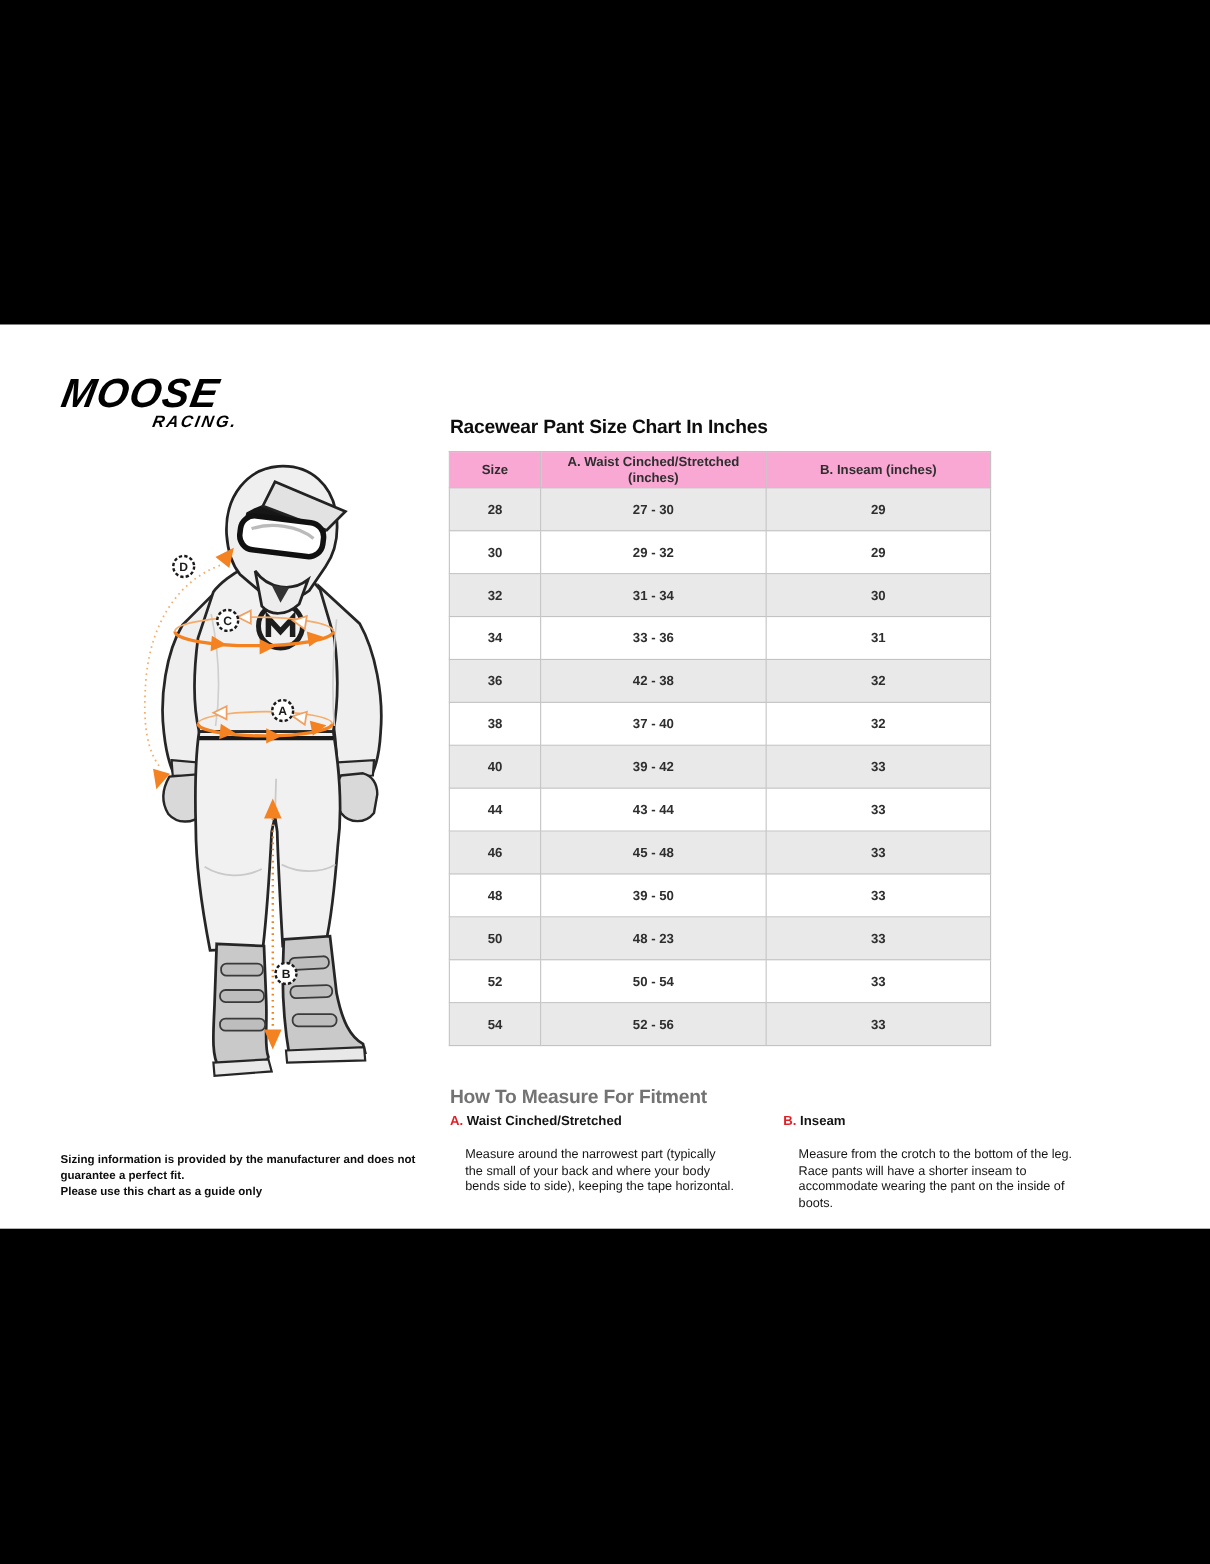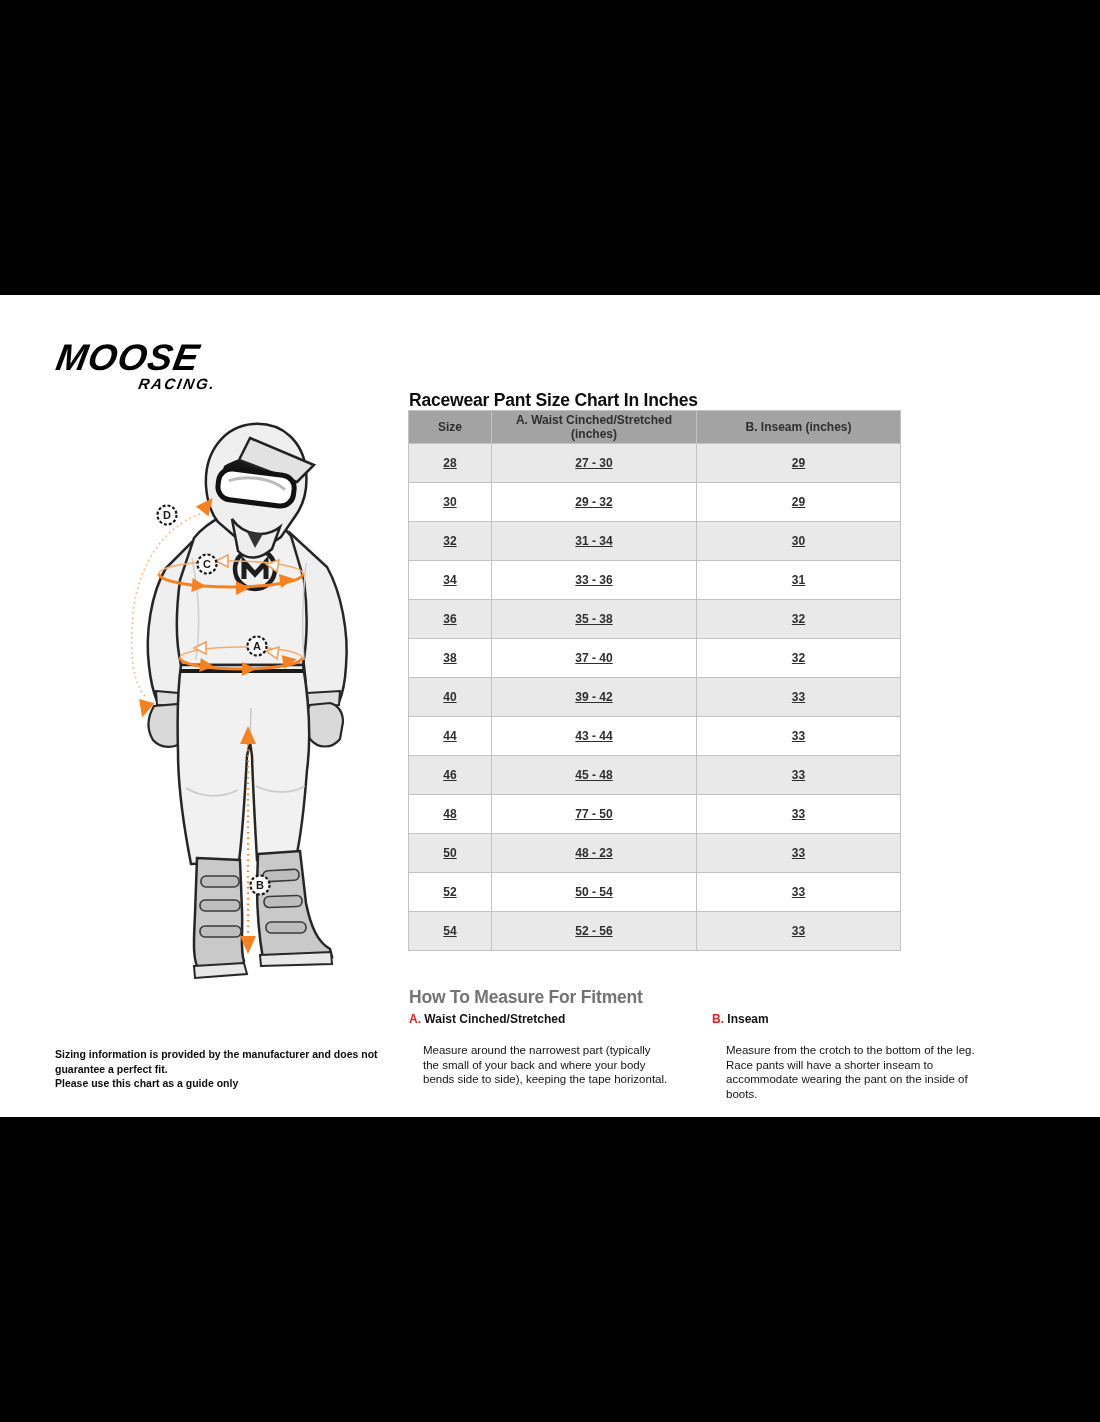--- a/index.html
+++ b/index.html
@@ -10,27 +10,27 @@
   .bar.bottom{top:1117px;height:305px;}
 
   
   .logo{position:absolute;left:55px;top:341px;width:170px;transform:skewX(-10deg);}
   .logo .l1{font-size:37px;font-weight:bold;font-style:italic;letter-spacing:1px;
             line-height:0.9;color:#000;}
   .logo .l2{font-size:15px;font-weight:bold;font-style:italic;letter-spacing:2px;
             text-align:right;color:#000;margin-top:1px;padding-right:6px;}
 
   
-  .chart-title{position:absolute;left:409px;top:390px;font-size:17.5px;font-weight:bold;
+  .chart-title{position:absolute;left:409px;top:378px;font-size:17.5px;font-weight:bold;
                letter-spacing:-0.2px;color:#0d0d0d;}
   .table-wrap{position:absolute;left:408px;top:410px;}
   table{border-collapse:collapse;width:483px;table-layout:fixed;}
   th,td{border:1px solid #c3c3c3;text-align:center;font-size:12px;color:#2e2e2e;}
-  th{height:30px;font-weight:bold;background:#a3a3a3;}
-  td{height:36px;font-weight:bold;text-decoration:underline;}
+  th{height:30px;font-weight:bold;background:#f9a8d4;}
+  td{height:36px;font-weight:bold;}
   th:nth-child(1),td:nth-child(1){width:80px;}
   th:nth-child(2),td:nth-child(2){width:202px;}
   th:nth-child(3),td:nth-child(3){width:201px;}
   tbody tr:nth-child(odd) td{background:#e9e9e9;}
   tbody tr:nth-child(even) td{background:#ffffff;}
 
   
   .howto-heading{position:absolute;left:409px;top:987px;font-size:17.5px;font-weight:bold;
                  letter-spacing:-0.2px;color:#737373;}
   .measure-col{position:absolute;top:1012px;font-size:11.5px;line-height:1.3;color:#141414;}
@@ -187,21 +187,21 @@
           <td>31 - 34</td>
           <td>30</td>
         </tr>
         <tr>
           <td>34</td>
           <td>33 - 36</td>
           <td>31</td>
         </tr>
         <tr>
           <td>36</td>
-          <td>35 - 38</td>
+          <td>42 - 38</td>
           <td>32</td>
         </tr>
         <tr>
           <td>38</td>
           <td>37 - 40</td>
           <td>32</td>
         </tr>
         <tr>
           <td>40</td>
           <td>39 - 42</td>
@@ -212,21 +212,21 @@
           <td>43 - 44</td>
           <td>33</td>
         </tr>
         <tr>
           <td>46</td>
           <td>45 - 48</td>
           <td>33</td>
         </tr>
         <tr>
           <td>48</td>
-          <td>77 - 50</td>
+          <td>39 - 50</td>
           <td>33</td>
         </tr>
         <tr>
           <td>50</td>
           <td>48 - 23</td>
           <td>33</td>
         </tr>
         <tr>
           <td>52</td>
           <td>50 - 54</td>

